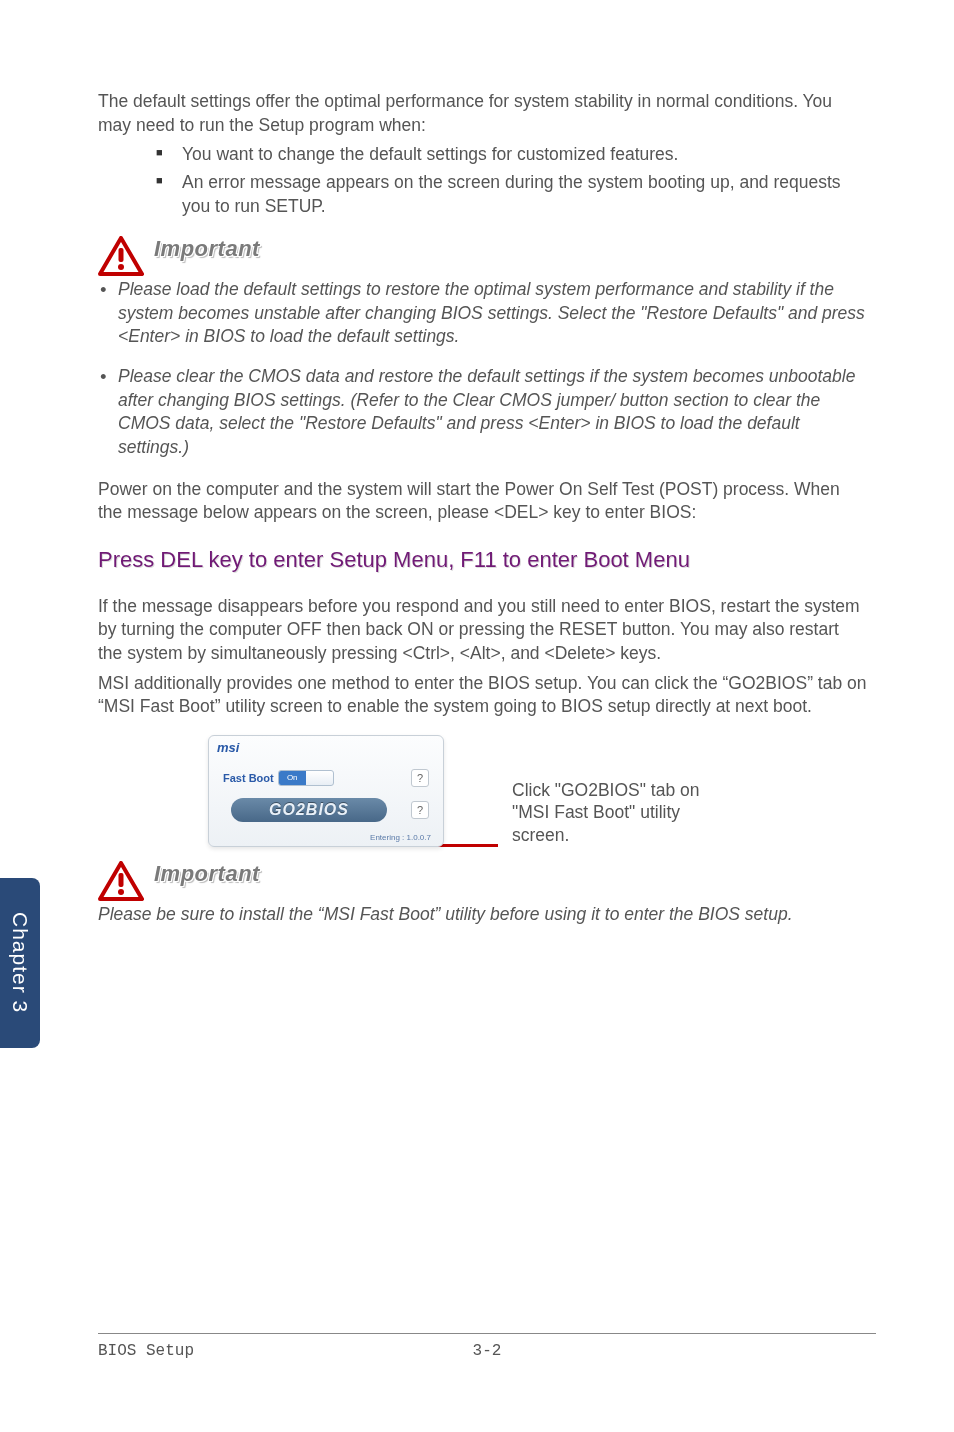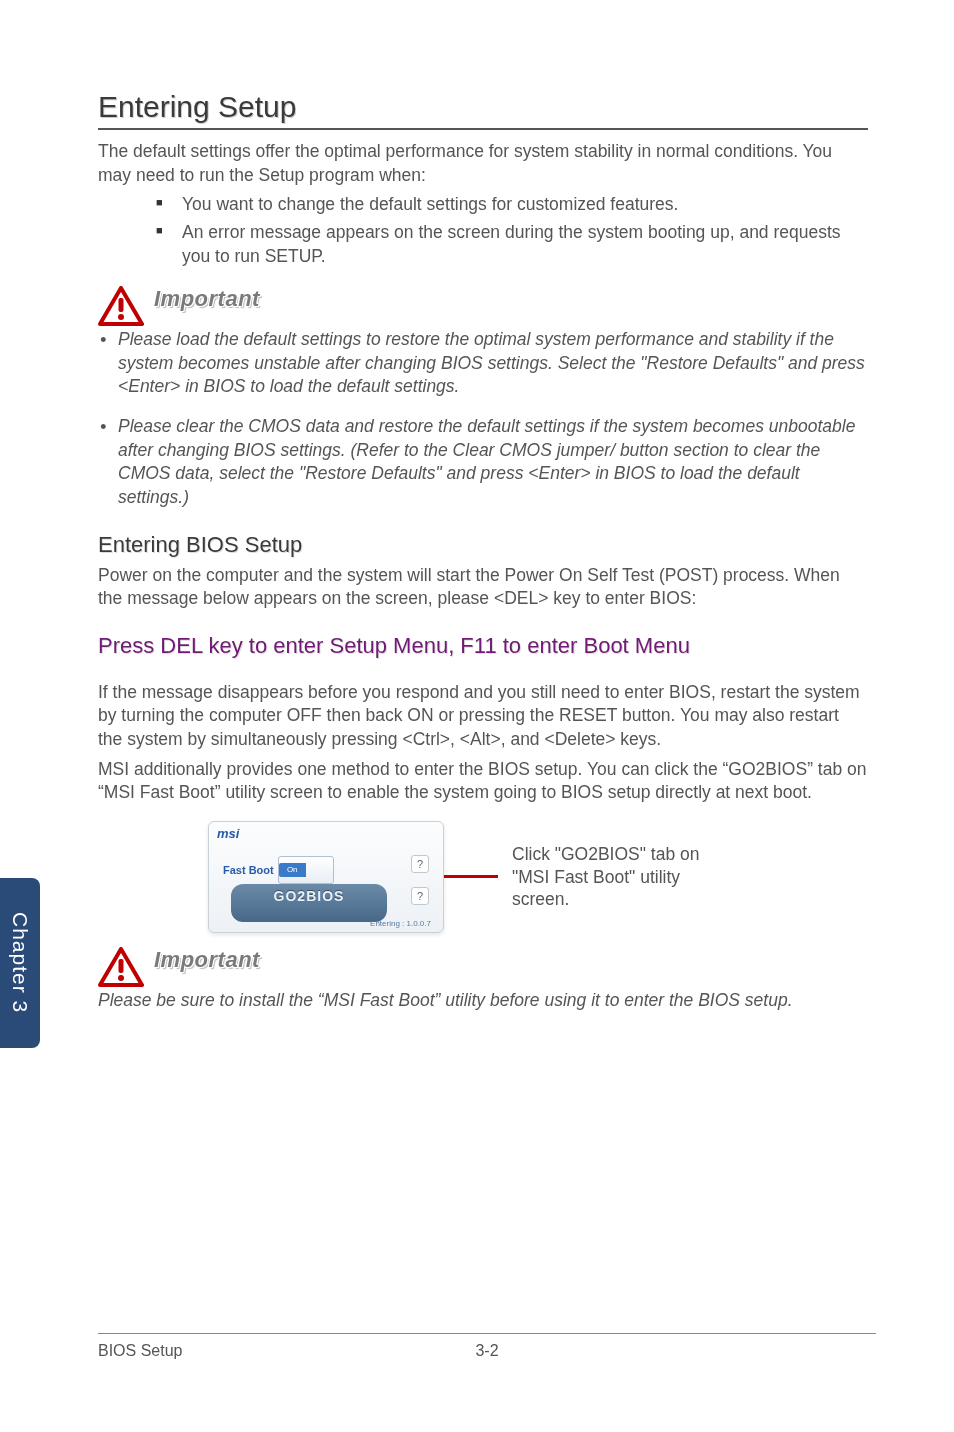--- a/index.html
+++ b/index.html
@@ -106,21 +106,21 @@
   }
   .h3-center {
     font-size: 22px;
     color: #701a75;
     text-shadow: 1px 1px 0 #ddd;
     text-align: left;
     margin: 22px 0 22px 0;
   }
   .fig-row {
     display: flex;
-    align-items: center;
+    align-items: flex-end;
     margin: 16px 0 10px 110px;
     gap: 0;
   }
   .fastboot-box {
     width: 236px;
     height: 112px;
     border: 1px solid #c8d0d8;
     border-radius: 6px;
     background: linear-gradient(#fcfdfe, #edf1f5);
     box-shadow: 0 2px 4px rgba(0,0,0,0.1);
@@ -141,21 +141,21 @@
     display: flex;
     align-items: center;
     gap: 4px;
   }
   .fb-label {
     font-size: 11px;
     font-weight: bold;
     color: #2a5aa8;
   }
   .fb-toggle {
-    width: 56px; height: 28px;
+    width: 56px; height: 16px;
     border: 1px solid #b0c0d0;
     border-radius: 3px;
     background: linear-gradient(#fff,#e8eef5);
     display: flex;
     align-items: center;
     font-size: 8px;
     color: #6b8bb0;
   }
   .fb-toggle-on {
     width: 28px; text-align: center;
@@ -172,26 +172,27 @@
     font-size: 11px;
     color: #666;
     text-align: center;
     line-height: 16px;
     position: absolute;
     top: 33px; right: 14px;
   }
   .fb-go2bios {
     position: absolute;
     top: 62px; left: 22px;
-    width: 156px; height: 38px;
+    width: 156px; height: 24px;
     border-radius: 12px;
     background: linear-gradient(#6a8aa8, #486888);
     color: #e8f0f8;
+    font-style: italic;
     font-weight: bold;
-    font-size: 14px;
+    font-size: 16px;
     text-align: center;
     line-height: 24px;
     letter-spacing: 1px;
     text-shadow: 0 -1px 0 rgba(0,0,0,0.4);
   }
   .fb-help2 {
     width: 18px; height: 18px;
     border: 1px solid #c0c8d0;
     border-radius: 3px;
     background: #fff;
@@ -238,31 +239,31 @@
   .footer {
     position: absolute;
     bottom: 72px;
     left: 98px;
     right: 78px;
     border-top: 1px solid #888;
     padding-top: 8px;
     display: flex;
     font-size: 16px;
     color: #555;
+    font-family: Liberation Mono, monospace;
   }
   .footer-left { flex: 1; }
   .footer-page { position: absolute; left: 50%; transform: translateX(-50%); }
 </style>
 </head>
 <body>
 
 <div class="side-tab">Chapter 3</div>
 
 <div class="page">
-  <div class="h1">Entering Setup</div>
   <div class="body-text">The default settings offer the optimal performance for system stability in normal conditions. You may need to run the Setup program when:</div>
   <ul class="square">
     <li>You want to change the default settings for customized features.</li>
     <li>An error message appears on the screen during the system booting up, and requests you to run SETUP.</li>
   </ul>
 
   <div class="important-block">
     <div class="important-header">
       <svg class="warning-triangle" viewBox="0 0 46 40">
         <polygon points="23,2 44,38 2,38" fill="none" stroke="#c00000" stroke-width="4" stroke-linejoin="round"></polygon>
@@ -270,21 +271,20 @@
         <circle cx="23" cy="31" r="3" fill="#c00000"></circle>
       </svg>
       <span class="important-label">Important</span>
     </div>
     <ul class="bullets">
       <li>Please load the default settings to restore the optimal system performance and stability if the system becomes unstable after changing BIOS settings. Select the "Restore Defaults" and press &lt;Enter&gt; in BIOS to load the default settings.</li>
       <li>Please clear the CMOS data and restore the default settings if the system becomes unbootable after changing BIOS settings. (Refer to the Clear CMOS jumper/ button section to clear the CMOS data, select the "Restore Defaults" and press &lt;Enter&gt; in BIOS to load the default settings.)</li>
     </ul>
   </div>
 
-  <div class="h2">Entering BIOS Setup</div>
   <div class="body-text">Power on the computer and the system will start the Power On Self Test (POST) process. When the message below appears on the screen, please &lt;DEL&gt; key to enter BIOS:</div>
 
   <div class="h3-center">Press DEL key to enter Setup Menu, F11 to enter Boot Menu</div>
 
   <div class="body-text">If the message disappears before you respond and you still need to enter BIOS, restart the system by turning the computer OFF then back ON or pressing the RESET button. You may also restart the system by simultaneously pressing &lt;Ctrl&gt;, &lt;Alt&gt;, and &lt;Delete&gt; keys.</div>
   <div class="body-text">MSI additionally provides one method to enter the BIOS setup. You can click the “GO2BIOS” tab on “MSI Fast Boot” utility screen to enable the system going to BIOS setup directly at next boot.</div>
 
   <div class="fig-row">
     <div class="fastboot-box">
       <div class="fb-msi">msi</div>

